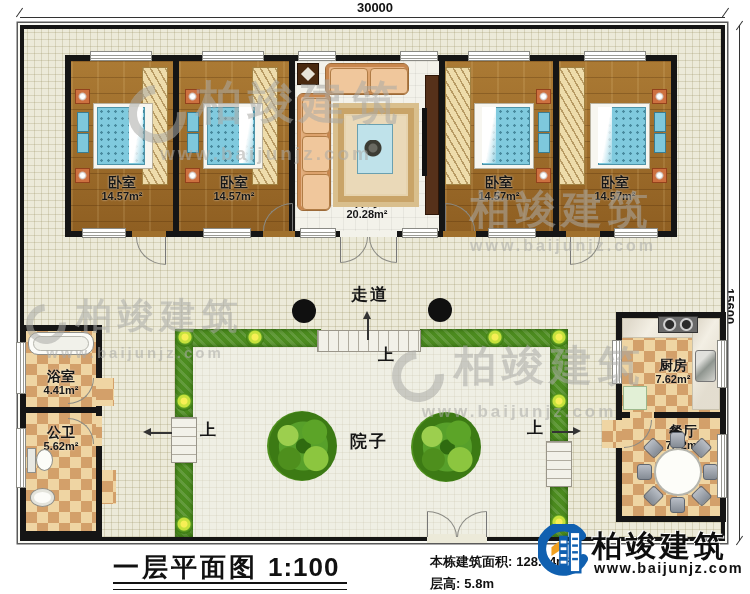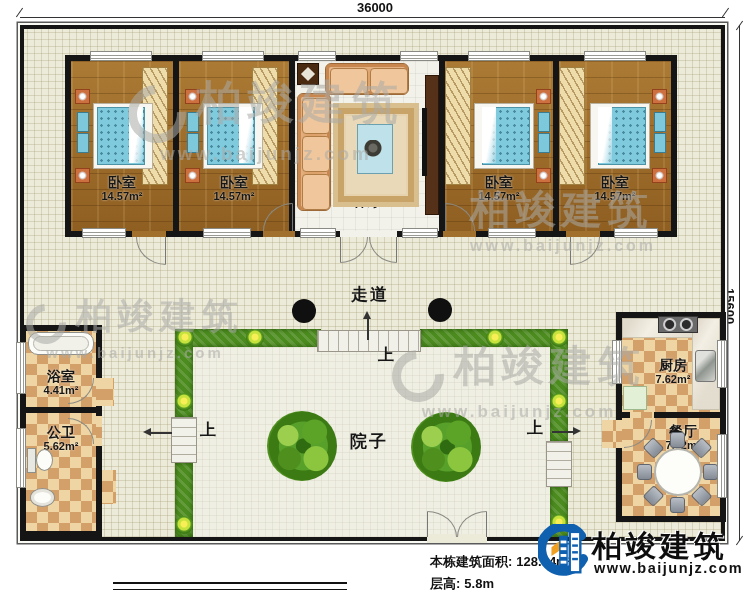--- a/index.html
+++ b/index.html
@@ -150,21 +150,21 @@
     letter-spacing:1.5px;white-space:nowrap;}
 </style>
 </head>
 <body>
 
 <div class="plan">
 
   <div class="site-ground"></div>
   <div class="courtyard"></div>
   <div class="dim-top"></div>
-  <div class="dim-top-label">36000</div>
+  <div class="dim-top-label">30000</div>
   <div class="dim-right"></div>
   <div class="dim-right-label">15600</div>
   <div class="site-border"></div>
 
   <div class="room wood" style="left:65px;top:55px;width:114px;height:182px;">
     <div class="rlabel" style="top:114px;">
       <div class="rname">卧室</div>
       <div class="rarea">14.57m²</div>
     </div>
   </div>
@@ -192,20 +192,21 @@
     <div class="btab t1"></div>
     <div class="btab t2"></div>
     <div class="bframe"></div>
     <div class="bmat"></div>
     <div class="bfold"></div>
   </div>
 
   <div class="room tile" style="left:289px;top:55px;width:156px;height:182px;">
     <div class="rlabel" style="top:132px;">
       <div class="rname" style="font-size:15px;">客厅</div>
+      <div class="rarea">20.28m²</div>
     </div>
   </div>
   <div class="f corner-unit" style="left:297px;top:63px;width:22px;height:22px;"></div>
   <div class="f sofa" style="left:325px;top:63px;width:84px;height:32px;">
     <div class="cushion" style="position:absolute;left:4px;top:4px;width:36px;height:24px;"></div>
     <div class="cushion" style="position:absolute;left:44px;top:4px;width:36px;height:24px;"></div>
   </div>
   <div class="f sofa" style="left:297px;top:93px;width:34px;height:118px;">
     <div class="cushion" style="position:absolute;left:4px;top:4px;width:26px;height:34px;"></div>
     <div class="cushion" style="position:absolute;left:4px;top:42px;width:26px;height:34px;"></div>
@@ -389,20 +390,23 @@
   <div class="wm" style="left:26px;top:292px;">
     <span class="wm-ring" style="width:26px;height:26px;border-width:7px;"></span><span class="wm-name" style="font-size:36px;">柏竣建筑</span>
     <div class="wm-url" style="font-size:15px;">www.baijunjz.com</div>
   </div>
   <div class="wm" style="left:392px;top:338px;">
     <span class="wm-ring" style="width:34px;height:34px;"></span><span class="wm-name" style="font-size:42px;">柏竣建筑</span>
     <div class="wm-url" style="font-size:17px;">www.baijunjz.com</div>
   </div>
 
   <div class="footer">
+    <div class="ftitle">
+      <span>一层平面图</span><span class="scale">1:100</span>
+    </div>
     <div class="funder"></div>
     <div class="stat" style="left:430px;top:7px;">
       <span class="sl">本栋建筑面积:</span><span class="sv">128.44m²</span>
     </div>
     <div class="stat" style="left:430px;top:29px;">
       <span class="sl">层高:</span><span class="sv">5.8m</span>
     </div>
     <div class="brand" style="width:210px;height:74px;">
       <svg class="brand-icon" width="50" height="60" viewBox="0 0 52 62">
         <path d="M45 12 A23 23 0 1 0 47 36" fill="none" stroke="#1060b0" stroke-width="10" stroke-linecap="round"></path>

